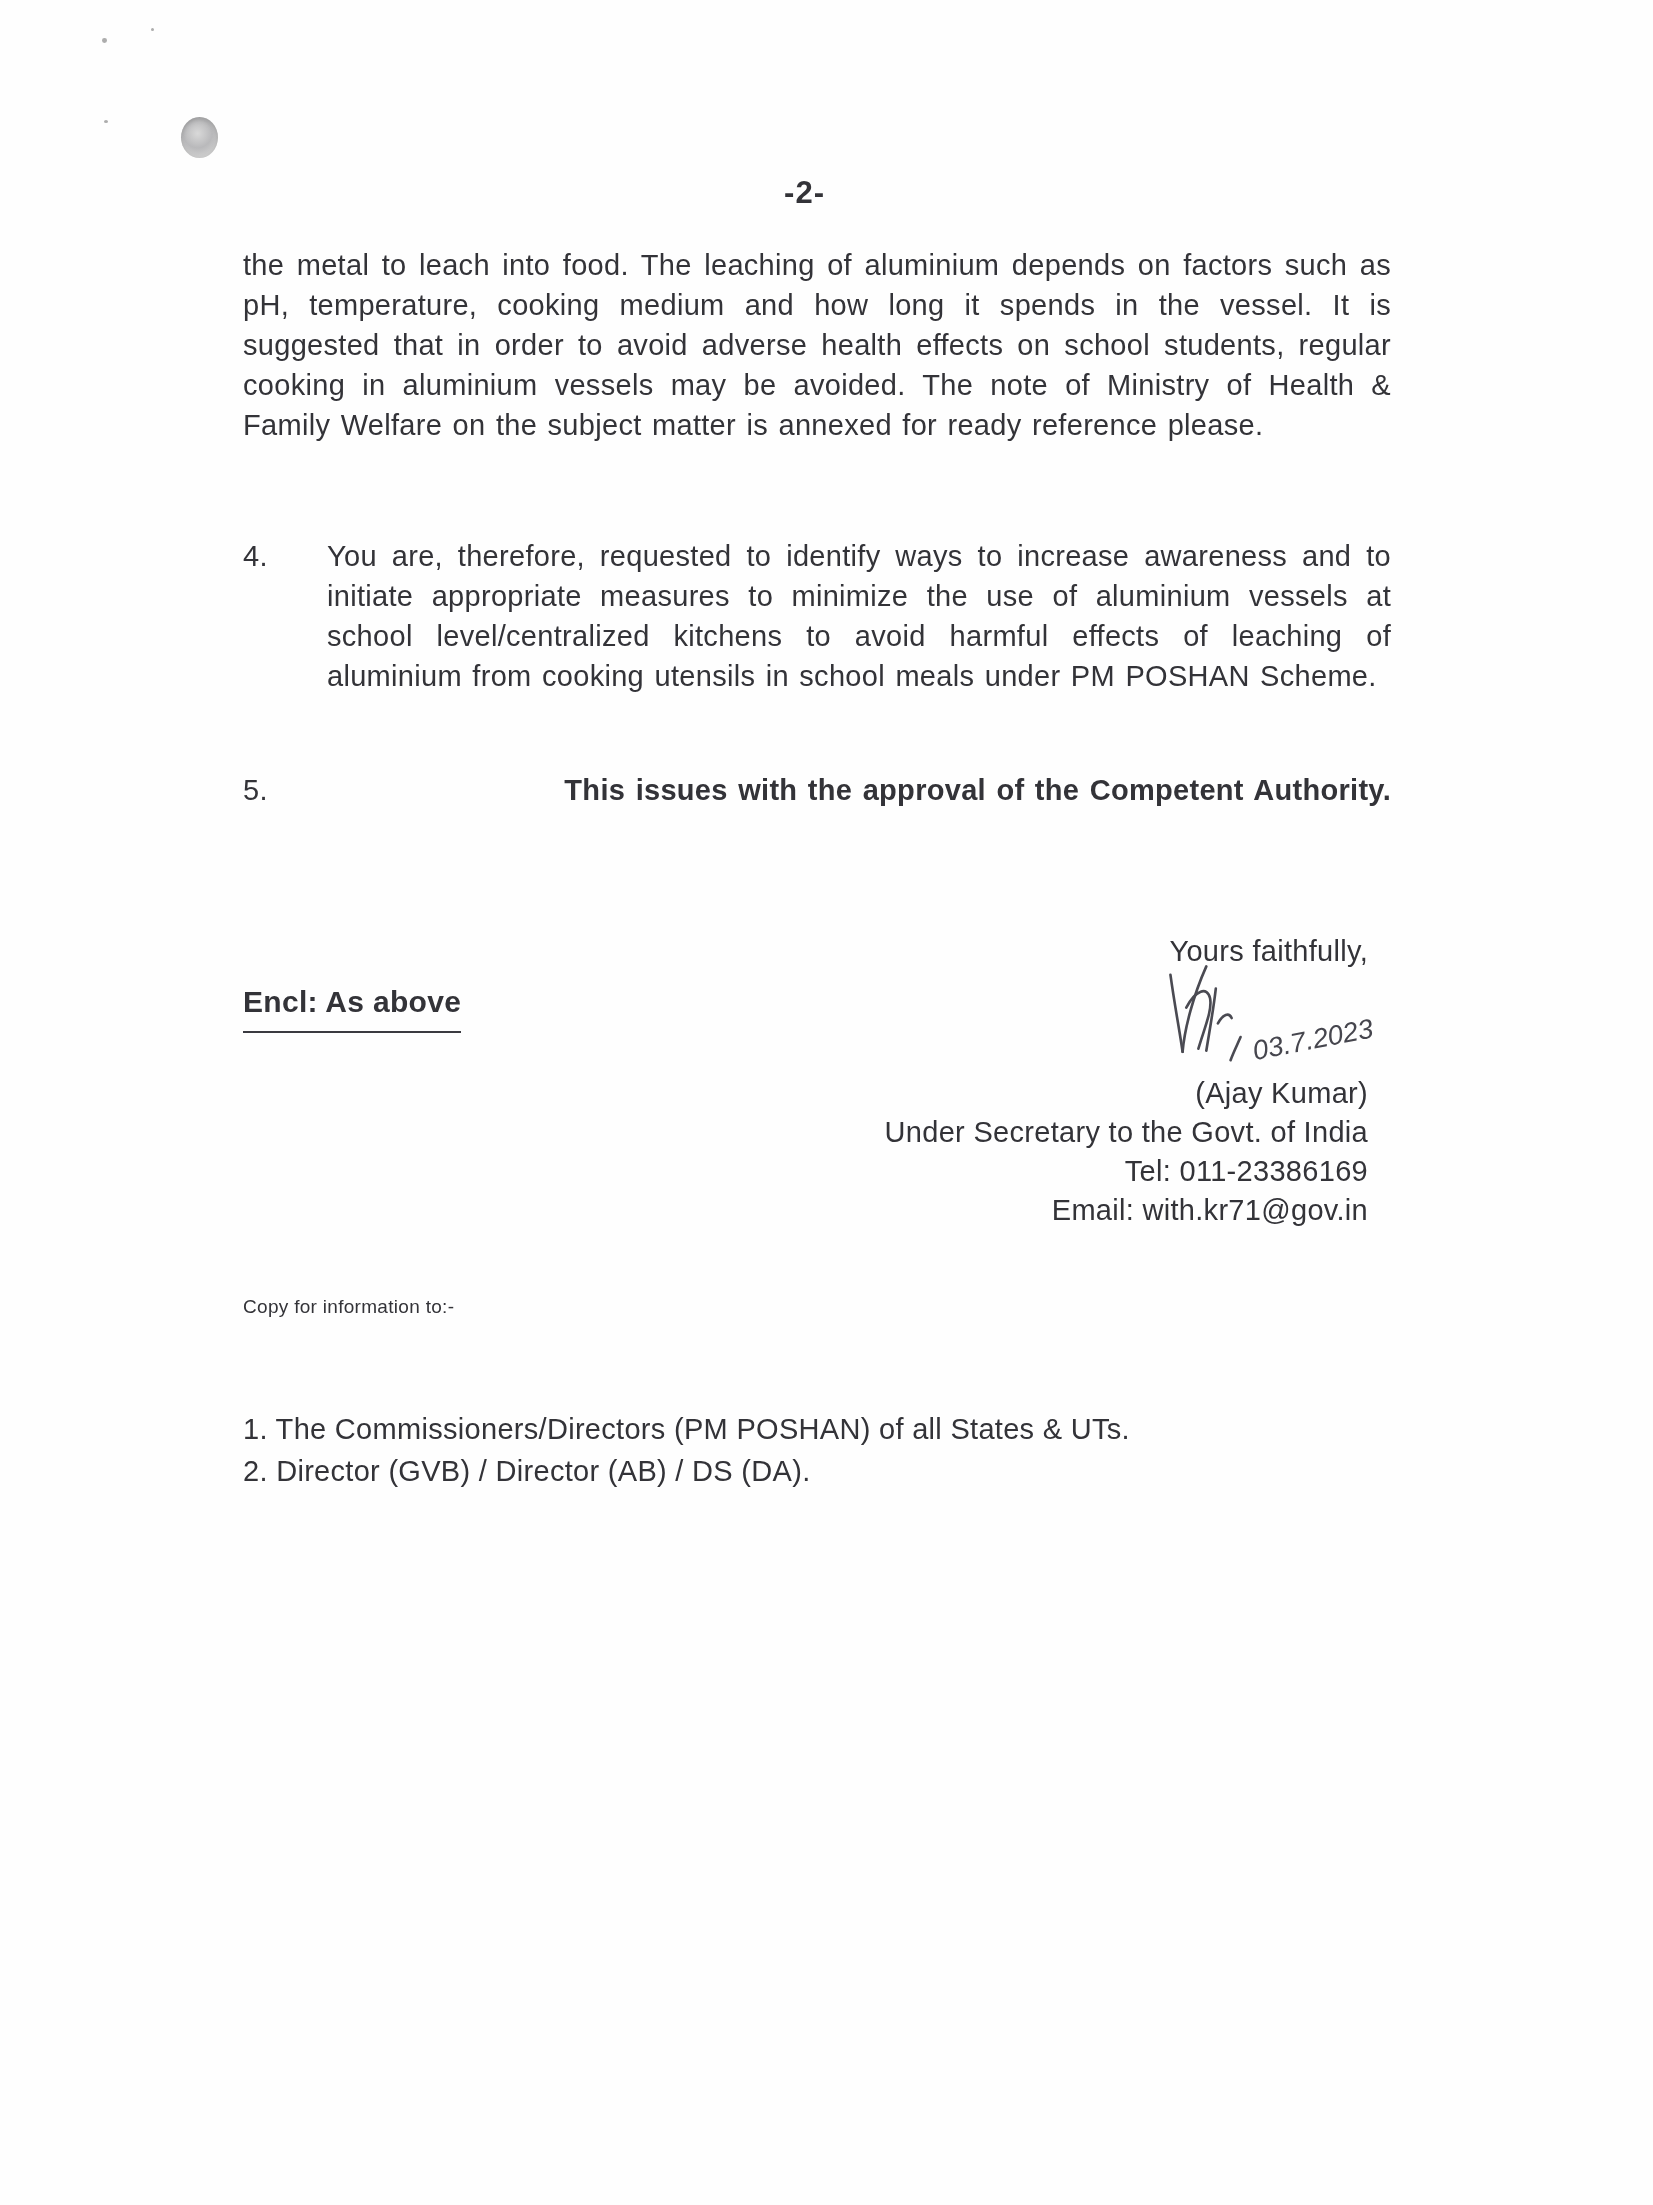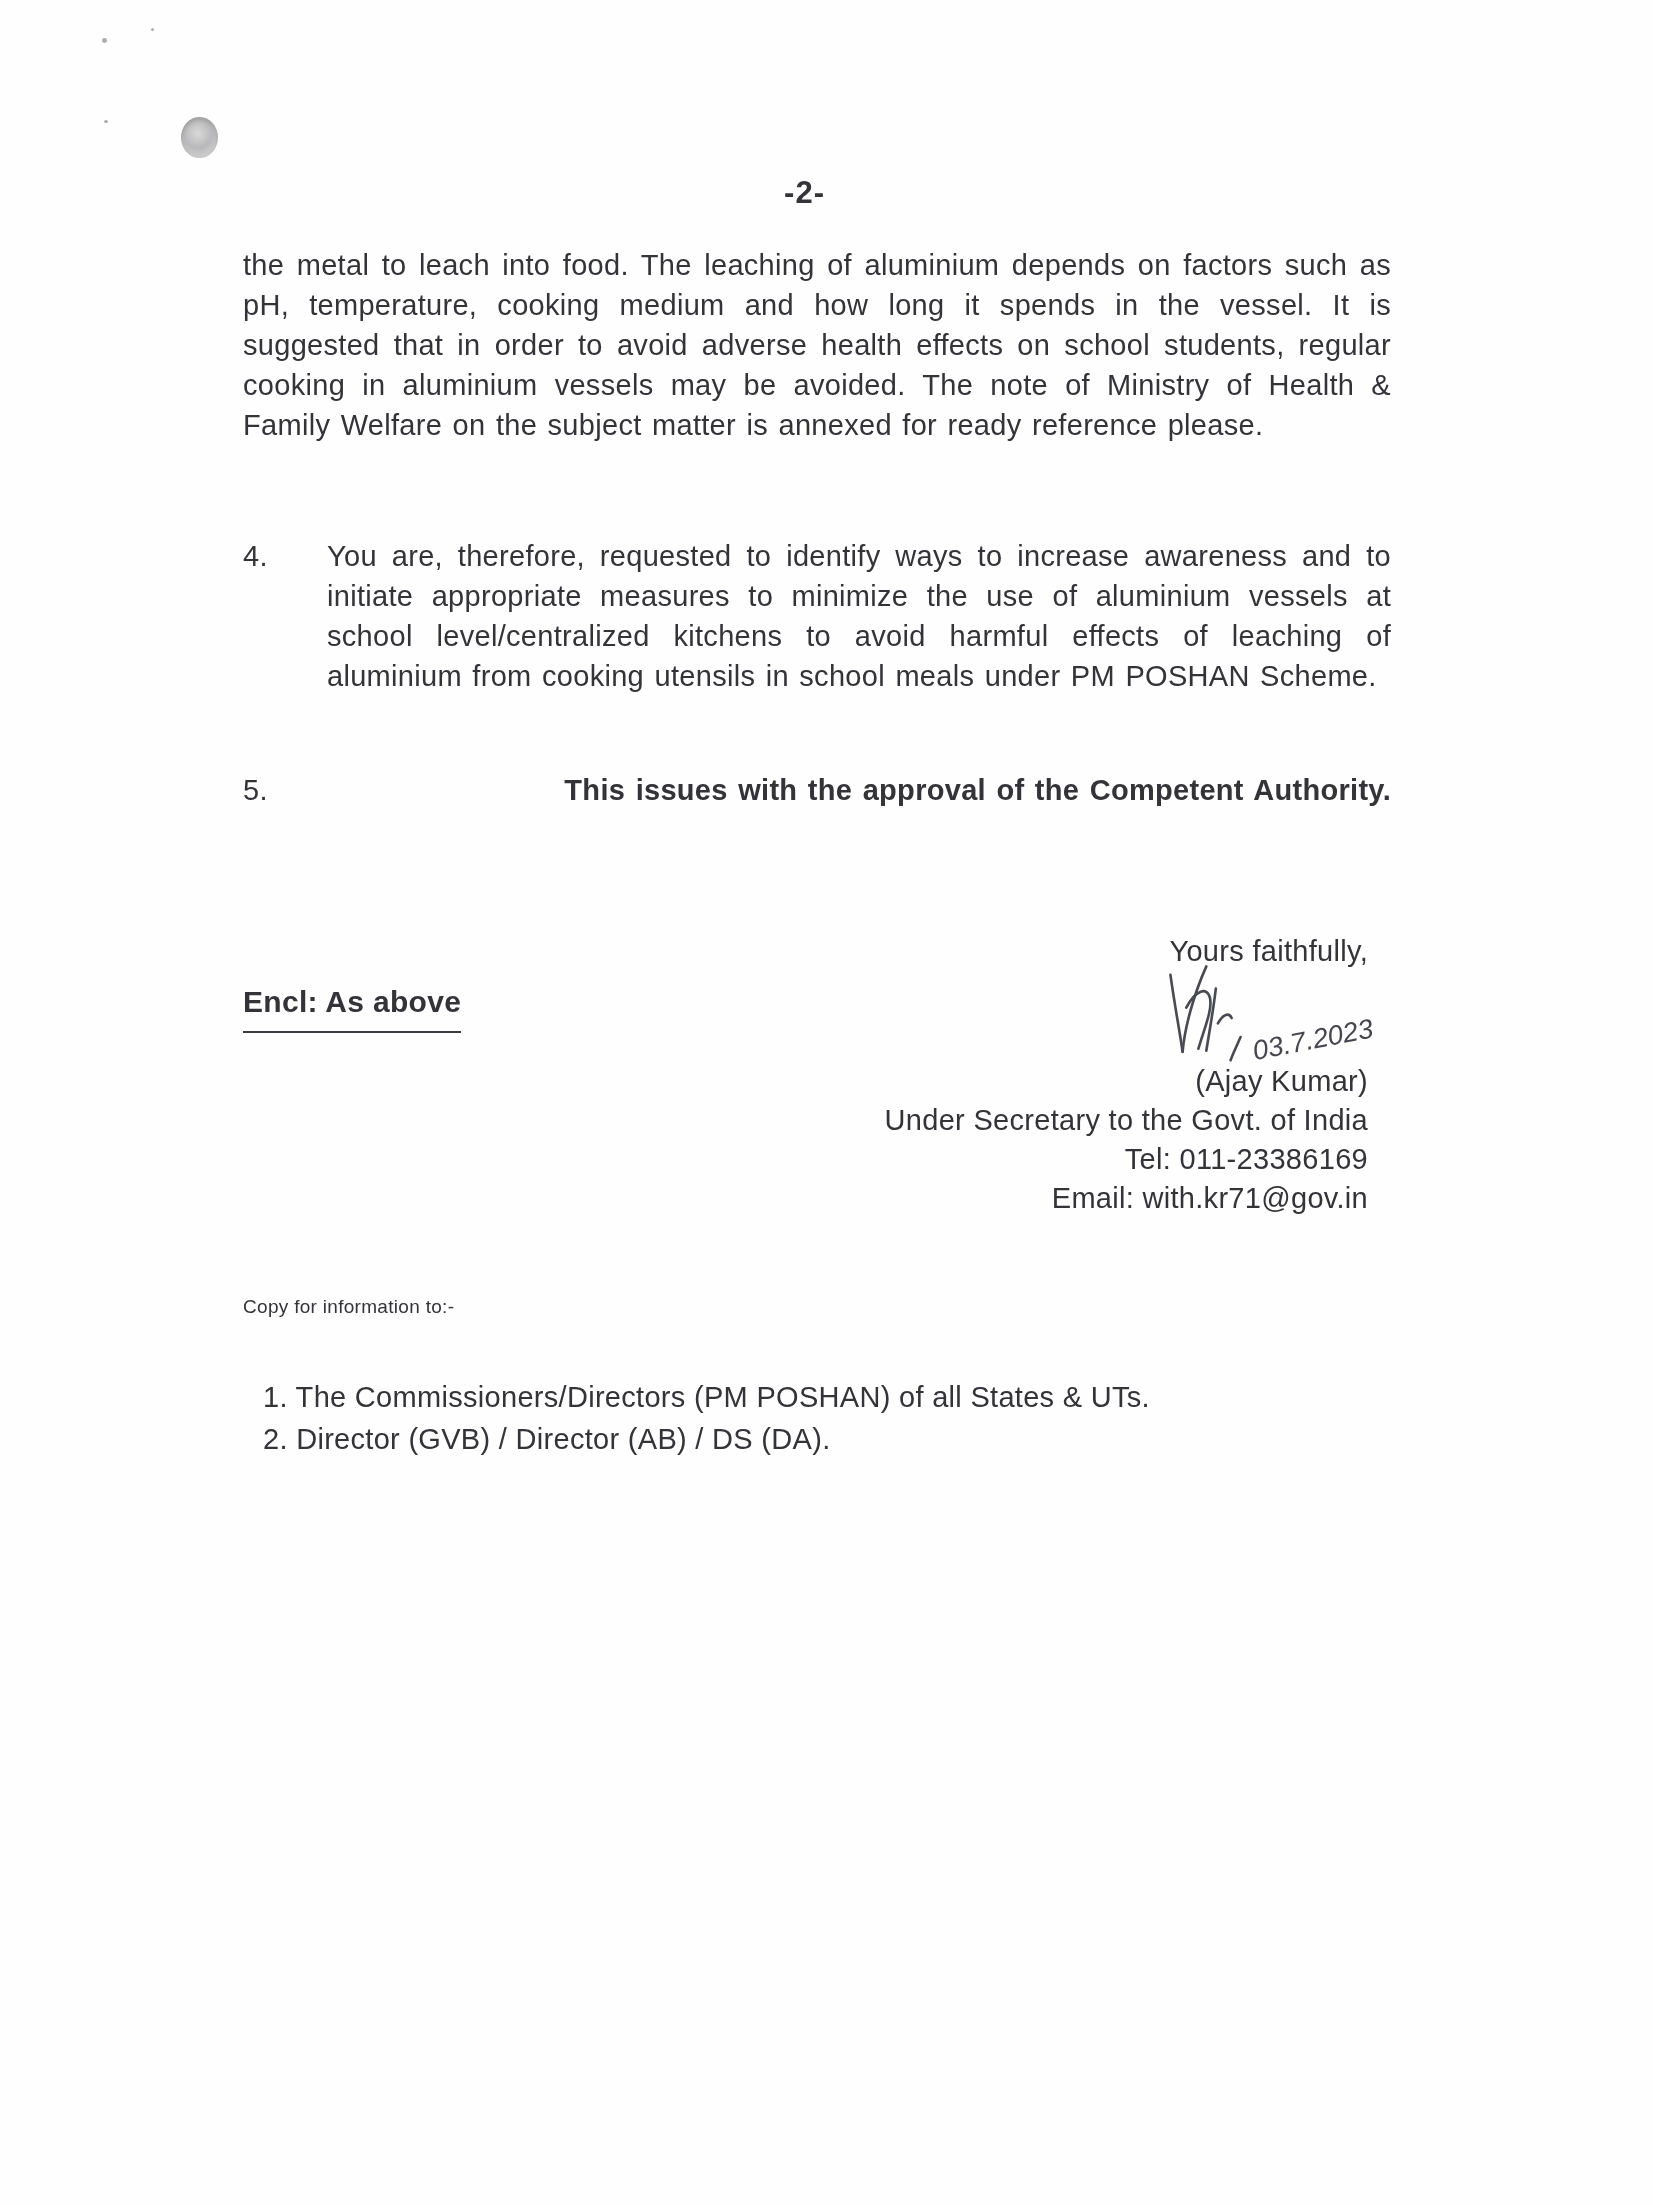--- a/index.html
+++ b/index.html
@@ -27,20 +27,21 @@
   }
   .num-para { display: flex; }
   .num-para .para-num { width: 84px; flex: 0 0 84px; }
   .num-para .para-body { flex: 1; }
   .valediction { font-size: 29px; letter-spacing: 0.3px; }
   .signoff {
     font-size: 29px;
     line-height: 39px;
     text-align: right;
     letter-spacing: 0.3px;
+    margin-top: 12px;
   }
   .encl {
     font-size: 30px;
     font-weight: bold;
     letter-spacing: 0.3px;
     border-bottom: 2.6px solid #3a3a40;
     padding-bottom: 12px;
   }
   .copy-heading { font-size: 19px; letter-spacing: 0.3px; }
   .copy-list { font-size: 29px; line-height: 42px; letter-spacing: 0.3px; }
@@ -102,19 +103,19 @@
 
   <div class="abs signoff" style="right: 286px; top: 1062px; width: 635px;">
     <div>(Ajay Kumar)</div>
     <div>Under Secretary to the Govt. of India</div>
     <div>Tel: 011-23386169</div>
     <div>Email: with.kr71@gov.in</div>
   </div>
 
   <div class="abs copy-heading" style="left: 243px; top: 1296px;">Copy for information to:-</div>
 
-  <div class="abs copy-list" style="left: 243px; top: 1376px; width: 1164px; margin-left: 20px;">
+  <div class="abs copy-list" style="left: 243px; top: 1408px; width: 1164px;">
     <div>1. The Commissioners/Directors (PM POSHAN) of all States &amp; UTs.</div>
     <div>2. Director (GVB) / Director (AB) / DS (DA).</div>
   </div>
 
 </div>
 
 
 </body></html>

